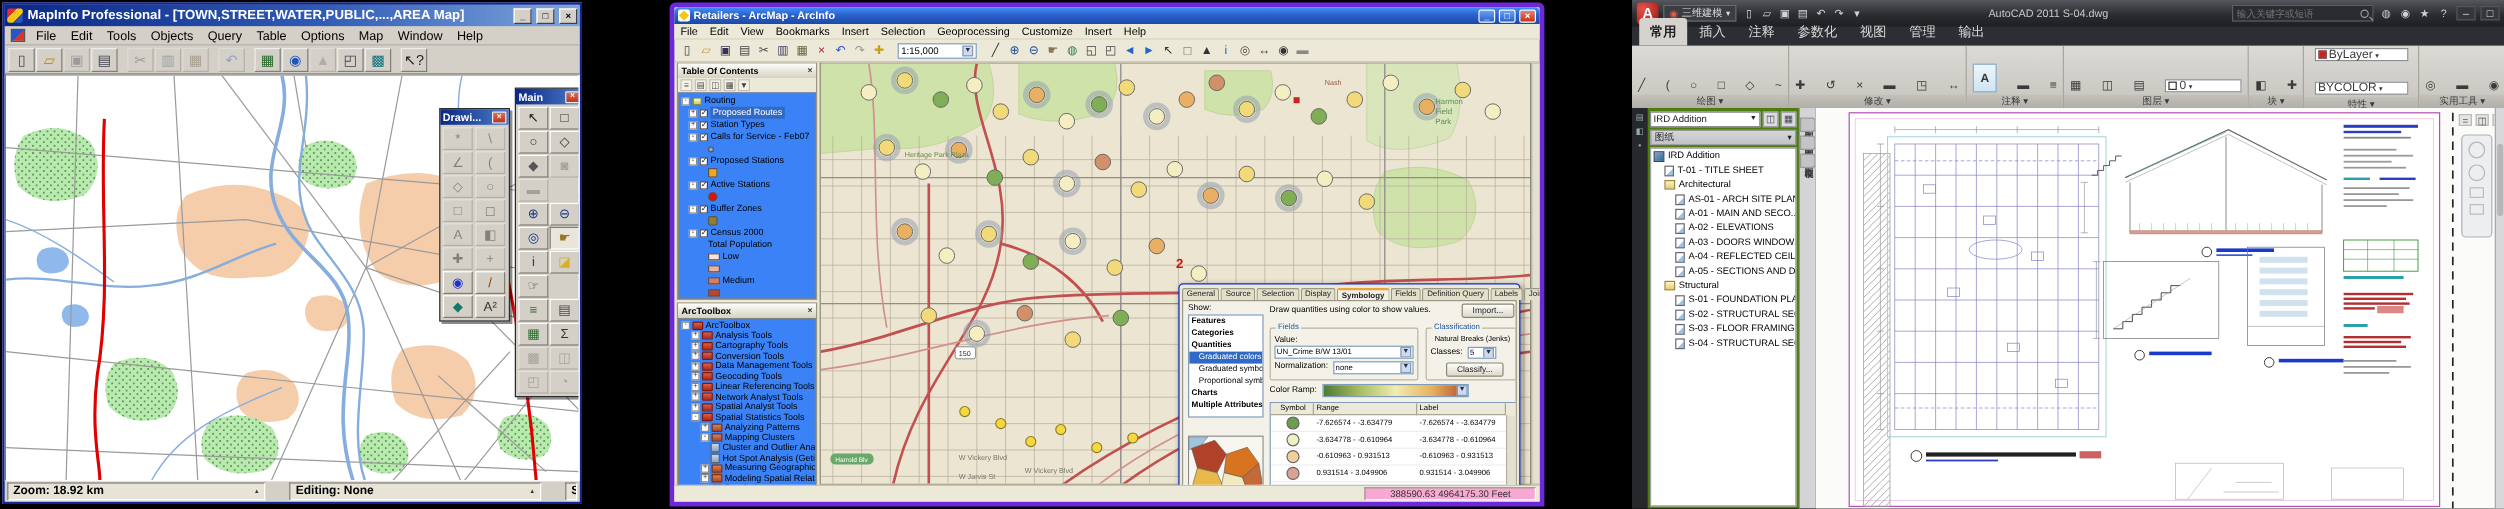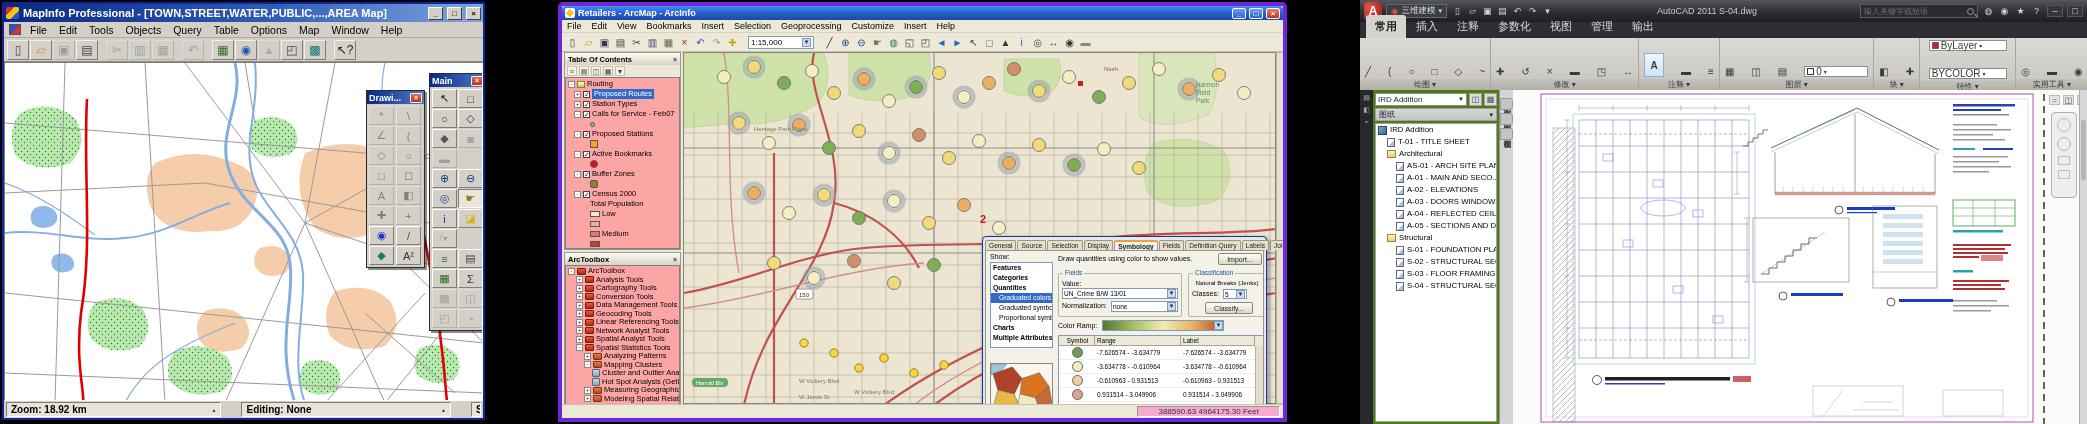--- a/index.html
+++ b/index.html
@@ -42,21 +42,21 @@
 #w2 .toolbar{height:19px;display:flex;align-items:center;gap:1px;padding:0 3px;border-bottom:1px solid #c8c4b0;flex:none}
 .ai{width:15px;height:15px;font-size:10px;display:flex;align-items:center;justify-content:center;border-radius:2px;flex:none}
 .scale-combo{height:13px;width:66px;background:#fff;border:1px solid #7f9db9;font-size:8px;display:flex;align-items:center;justify-content:space-between;padding:0 2px;flex:none}
 .dda{width:9px;height:9px;background:#cfdaf0;border:1px solid #7f9db9;font-size:6px;line-height:7px;text-align:center;color:#234}
 #w2 .body{flex:1;position:relative;overflow:hidden}
 .panel{position:absolute;background:#ece9d8;border:1px solid #9a9784;display:flex;flex-direction:column}
 .panel-h{height:12px;background:linear-gradient(180deg,#fdfdfb,#d5d2bf);font-size:7.5px;font-weight:bold;display:flex;align-items:center;justify-content:space-between;padding:0 3px;flex:none}
 .panel-x{font-size:7px;line-height:7px;color:#333}
 .toc-icons{height:12px;display:flex;gap:2px;align-items:center;padding:0 2px;flex:none}
 .toc-icons span{width:10px;height:10px;font-size:7px;line-height:10px;text-align:center;border:1px solid #c5c2b0;background:#f4f2e8;color:#444}
-.tree{flex:1;background:#fca5a5;border:1px solid #808080;overflow:hidden;font-size:7.5px;line-height:10px;padding:1px 0 0 2px}
+.tree{flex:1;background:#3b82f6;border:1px solid #808080;overflow:hidden;font-size:7.5px;line-height:10px;padding:1px 0 0 2px}
 .trow{display:flex;align-items:center;gap:2px;white-space:nowrap;height:10px}
 .exp{width:7px;height:7px;border:1px solid #888;font-size:6px;line-height:5px;text-align:center;background:#fff;flex:none;color:#333}
 .cbx{width:7px;height:7px;border:1px solid #444;background:#fff;font-size:7px;line-height:6px;text-align:center;flex:none;color:#222}
 .lsel{background:#316ac5;color:#fff;padding:0 2px}
 .sw{flex:none;border:1px solid #555}
 .i-box{width:9px;height:7px;background:linear-gradient(180deg,#e06040,#b02818);border:1px solid #801808;border-radius:1px;flex:none}
 .i-tool{width:8px;height:8px;background:linear-gradient(180deg,#c8d8ea,#8ba4c0);border:1px solid #567;flex:none;border-radius:1px}
 .i-set{width:9px;height:7px;background:linear-gradient(180deg,#e08050,#b04820);border:1px solid #803008;border-radius:1px;flex:none}
 
 #map2{position:absolute;left:121px;top:0;width:593px;height:352px;background:#ece5d1;overflow:hidden;border:1px solid #8a8776}
@@ -601,21 +601,21 @@
               <span class="cbx">✓</span>
               <span>Proposed Stations</span>
             </div>
             <div class="trow" style="padding-left: 22px;">
               <span class="sw" style="background: rgb(239, 166, 35); width: 8px; height: 8px;"></span>
               <span></span>
             </div>
             <div class="trow" style="padding-left: 6px;">
               <span class="exp">-</span>
               <span class="cbx">✓</span>
-              <span>Active Bookmarks</span>
+              <span>Active Stations</span>
             </div>
             <div class="trow" style="padding-left: 22px;">
               <span class="sw" style="background: rgb(221, 17, 17); width: 8px; height: 8px; border-radius: 50%;"></span>
               <span></span>
             </div>
             <div class="trow" style="padding-left: 6px;">
               <span class="exp">-</span>
               <span class="cbx">✓</span>
               <span>Buffer Zones</span>
             </div>

